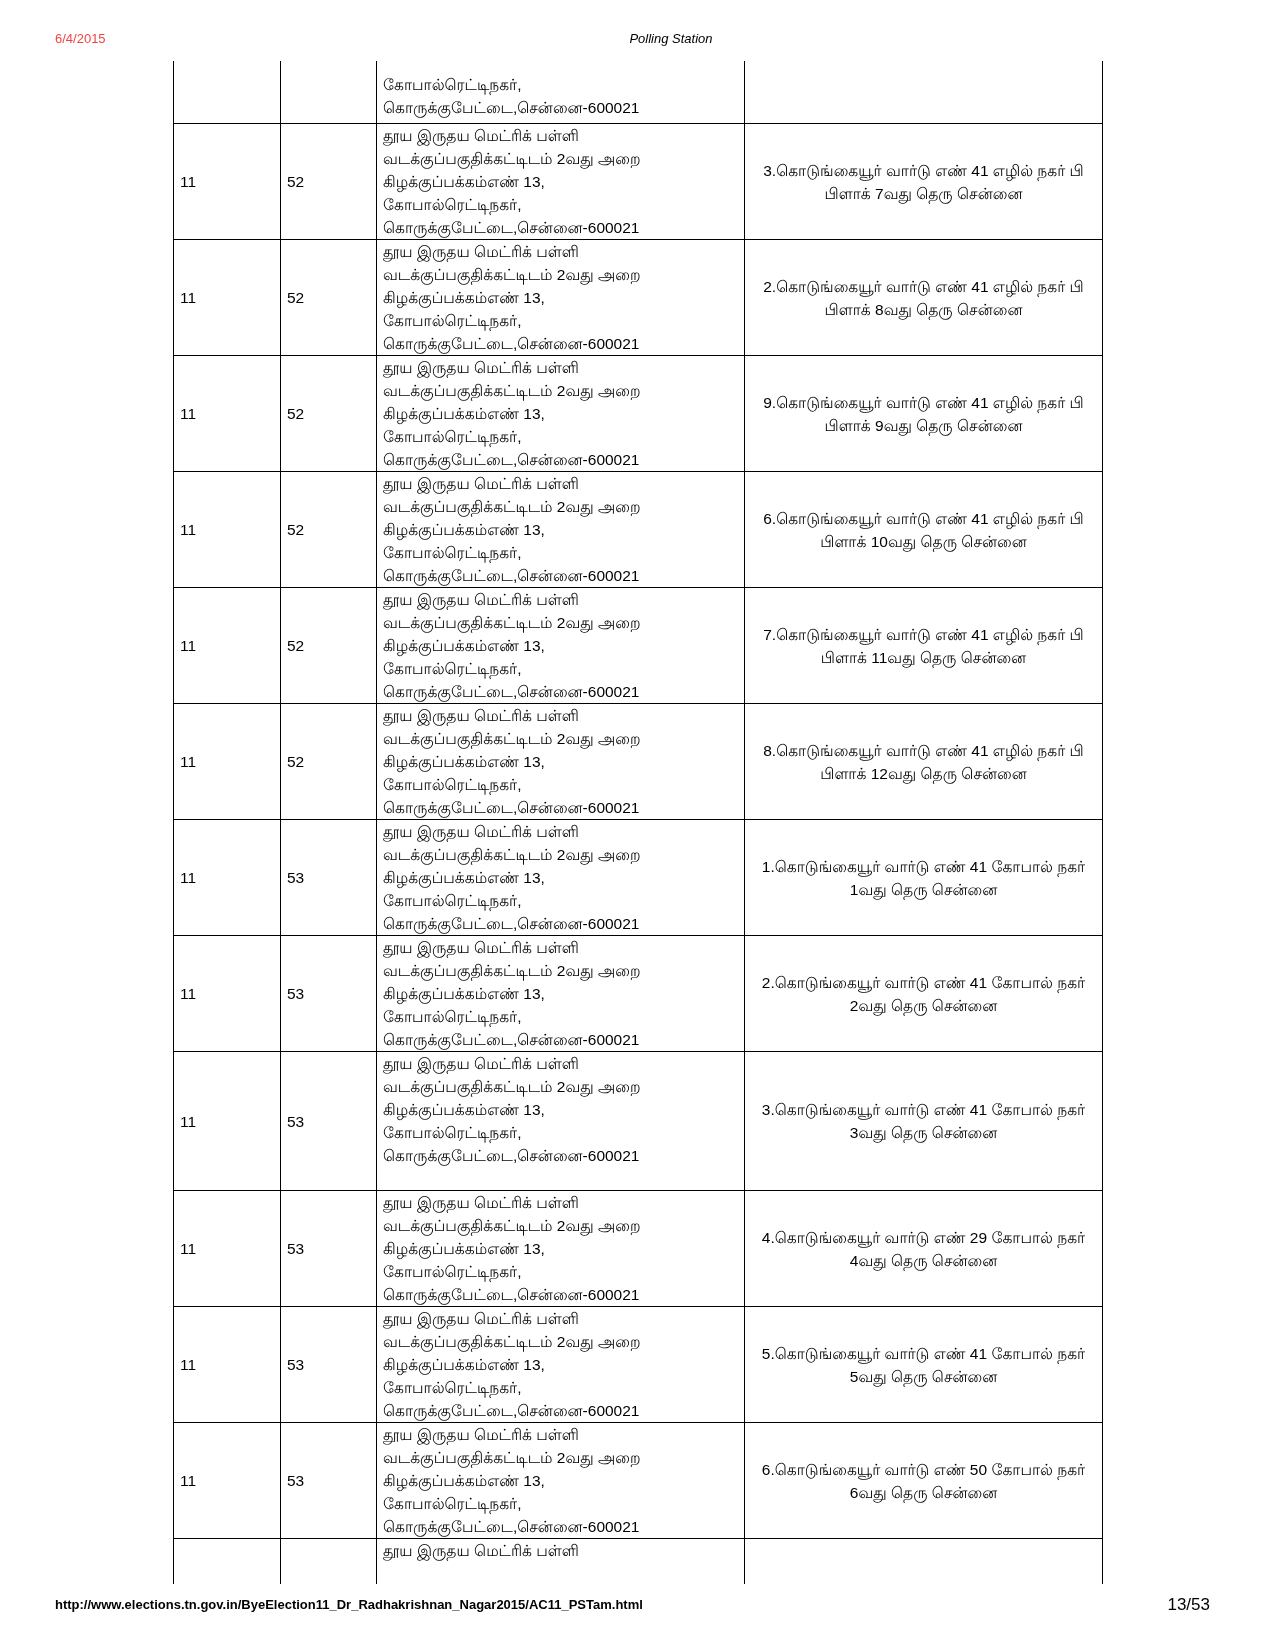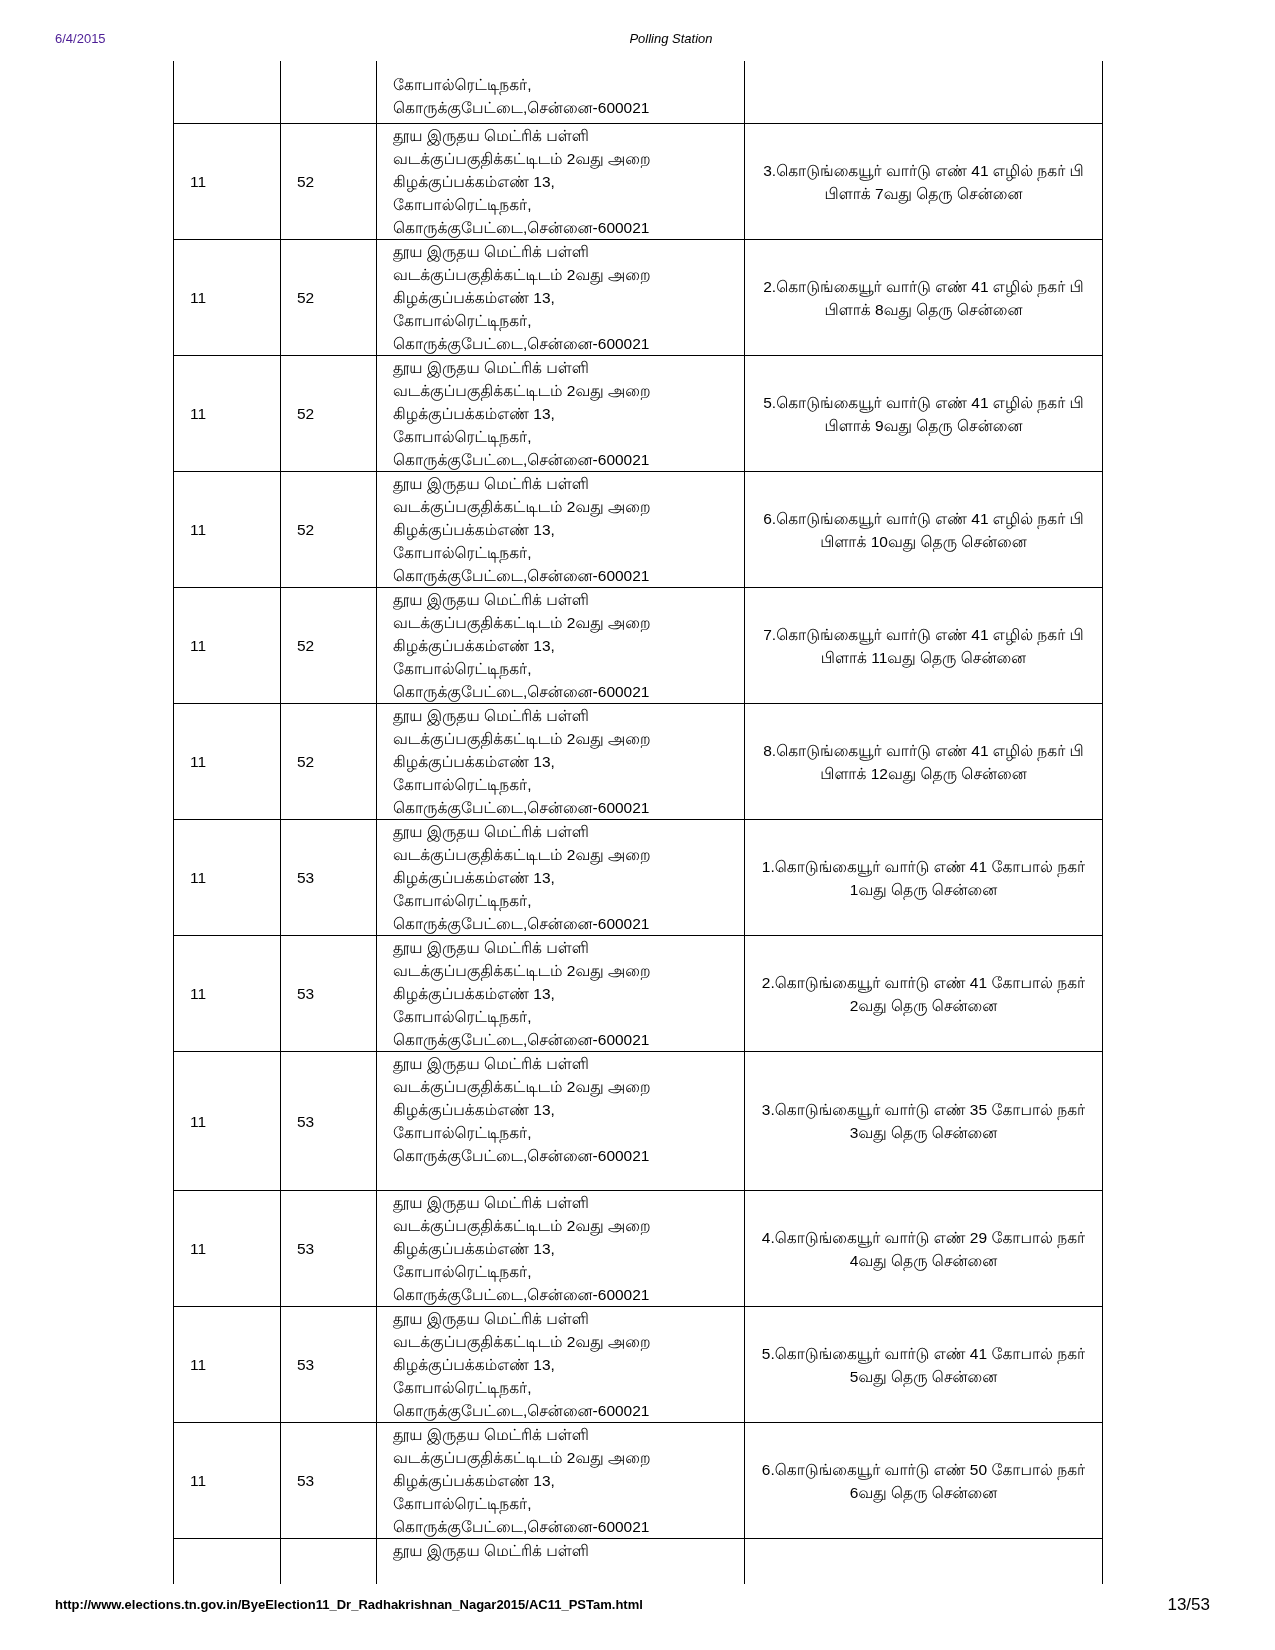--- a/index.html
+++ b/index.html
@@ -6,39 +6,39 @@
   .page{
     position:relative;
     width:1275px;height:1650px;
     background:#ffffff;
     color:#000000;
     font-family:"Liberation Sans",sans-serif;
     overflow:hidden;
   }
   .hdr-date{
     position:absolute;left:55px;top:31px;
-    font-size:13px;line-height:15px;color:#4c1d95;
+    font-size:13px;line-height:15px;color:#ef4444;
   }
   .hdr-title{
     position:absolute;left:671px;top:31px;
     transform:translateX(-50%);
     font-size:13px;line-height:15px;color:#000;white-space:nowrap;font-style:italic;
   }
   table.pstable{
     position:absolute;left:173px;top:61px;
     width:929px;
     border-collapse:collapse;
     table-layout:fixed;
   }
   table.pstable td{
     border:1px solid #000;
     font-size:15.5px;
     line-height:23px;
     color:#000;
-    padding:0 16px;
+    padding:0 6px;
     overflow:hidden;
     word-wrap:break-word;
   }
   td.c1{vertical-align:middle;padding-left:2px;}
   td.c2{vertical-align:middle;padding-left:2px;margin-left:25px;}
   td.c3{vertical-align:top;padding-top:1px;}
   td.c4{vertical-align:middle;text-align:center;}
   tr.row-partial-top td{height:58px;border-top:none;}
   tr.row-partial-top td.c3{vertical-align:bottom;padding-bottom:4px;}
   tr.row-normal td{height:114px;}
@@ -106,21 +106,21 @@
         <tr class="row-normal">
     <td class="c1">11</td>
     <td class="c2">52</td>
     <td class="c3">
             <div>தூய இருதய மெட்ரிக் பள்ளி</div>
             <div>வடக்குப்பகுதிக்கட்டிடம் 2வது அறை</div>
             <div>கிழக்குப்பக்கம்எண் 13,</div>
             <div>கோபால்ரெட்டிநகர்,</div>
             <div>கொருக்குபேட்டை,சென்னை-600021</div>
           </td>
-    <td class="c4">5.கொடுங்கையூர் வார்டு எண் 41 எழில் நகர் பி பிளாக் 9வது தெரு சென்னை</td>
+    <td class="c4">9.கொடுங்கையூர் வார்டு எண் 41 எழில் நகர் பி பிளாக் 9வது தெரு சென்னை</td>
   </tr>
         <tr class="row-normal">
     <td class="c1">11</td>
     <td class="c2">52</td>
     <td class="c3">
             <div>தூய இருதய மெட்ரிக் பள்ளி</div>
             <div>வடக்குப்பகுதிக்கட்டிடம் 2வது அறை</div>
             <div>கிழக்குப்பக்கம்எண் 13,</div>
             <div>கோபால்ரெட்டிநகர்,</div>
             <div>கொருக்குபேட்டை,சென்னை-600021</div>
@@ -178,21 +178,21 @@
         <tr class="row-tall">
     <td class="c1">11</td>
     <td class="c2">53</td>
     <td class="c3">
             <div>தூய இருதய மெட்ரிக் பள்ளி</div>
             <div>வடக்குப்பகுதிக்கட்டிடம் 2வது அறை</div>
             <div>கிழக்குப்பக்கம்எண் 13,</div>
             <div>கோபால்ரெட்டிநகர்,</div>
             <div>கொருக்குபேட்டை,சென்னை-600021</div>
           </td>
-    <td class="c4">3.கொடுங்கையூர் வார்டு எண் 35 கோபால் நகர் 3வது தெரு சென்னை</td>
+    <td class="c4">3.கொடுங்கையூர் வார்டு எண் 41 கோபால் நகர் 3வது தெரு சென்னை</td>
   </tr>
         <tr class="row-normal">
     <td class="c1">11</td>
     <td class="c2">53</td>
     <td class="c3">
             <div>தூய இருதய மெட்ரிக் பள்ளி</div>
             <div>வடக்குப்பகுதிக்கட்டிடம் 2வது அறை</div>
             <div>கிழக்குப்பக்கம்எண் 13,</div>
             <div>கோபால்ரெட்டிநகர்,</div>
             <div>கொருக்குபேட்டை,சென்னை-600021</div>

